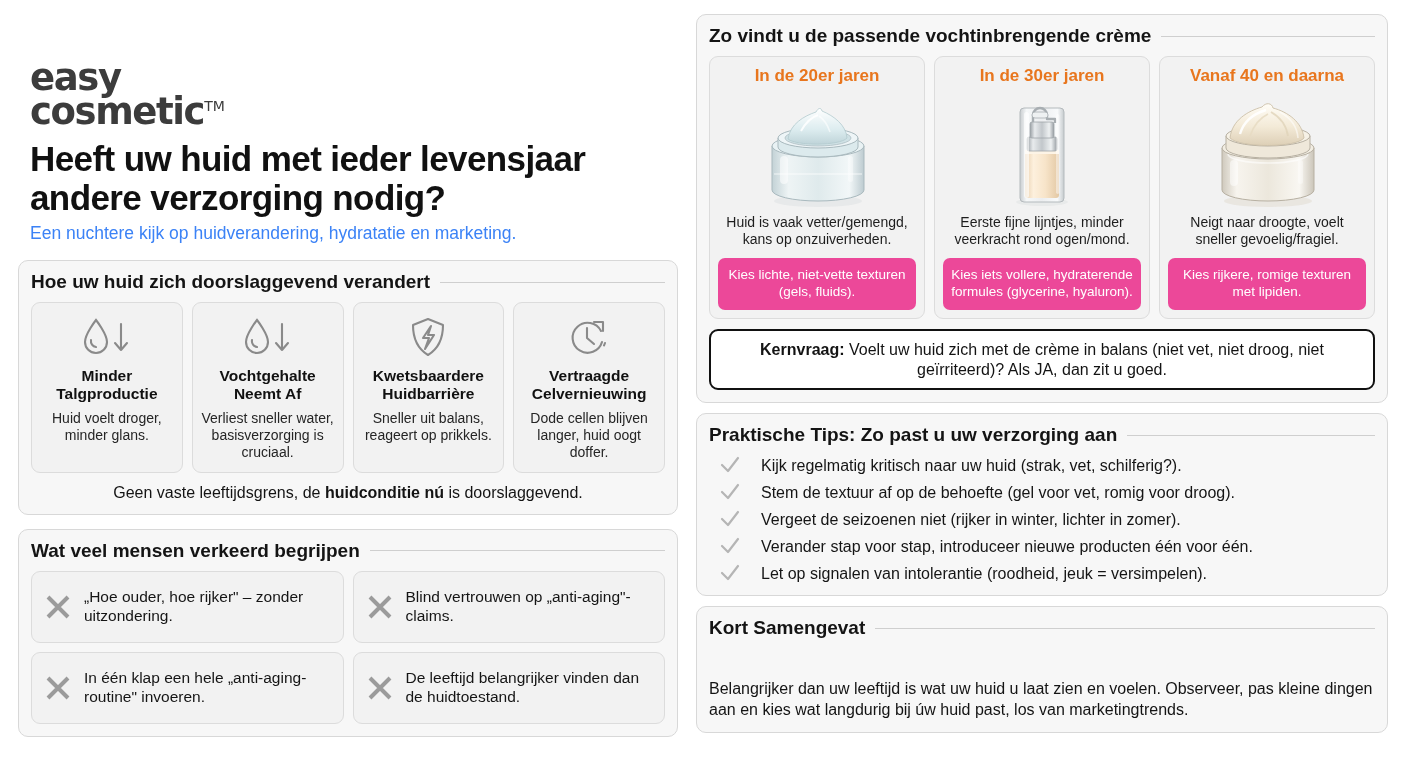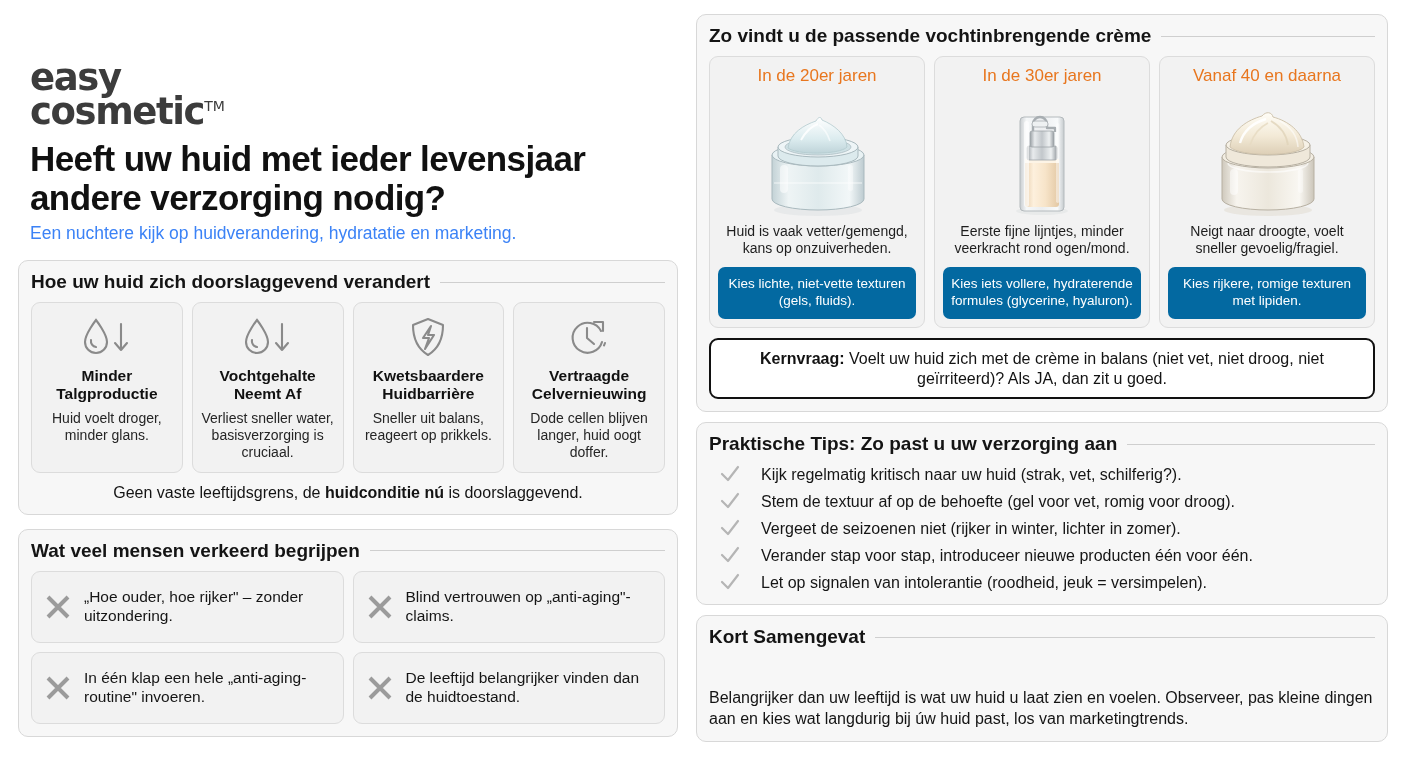--- a/index.html
+++ b/index.html
@@ -137,37 +137,37 @@
     border: 1px solid #dcdcdc;
     border-radius: 9px;
     background: #f2f2f2;
     padding: 9px 8px 8px 8px;
     display: flex;
     flex-direction: column;
     align-items: center;
   }
   .cream-age {
     font-size: 17px;
-    font-weight: 400;
+    font-weight: 700;
     color: #e8761e;
-    margin-bottom: 17px;
+    margin-bottom: 8px;
   }
   .cream-img { height: 114px; display: flex; align-items: flex-end; justify-content: center; }
   .cream-desc {
     font-size: 14px;
     line-height: 1.2;
     text-align: center;
     color: #1d1d1d;
     margin-top: 6px;
     min-height: 36px;
   }
   .cream-tip {
     margin-top: 8px;
     width: 100%;
-    background: #0369a1;
+    background: #ec4899;
     border-radius: 7px;
     color: #ffffff;
     font-size: 13.5px;
     line-height: 1.25;
     text-align: center;
     padding: 9px 6px;
   }
   .kern-box {
     margin-top: 10px;
     border: 2.5px solid #111;

